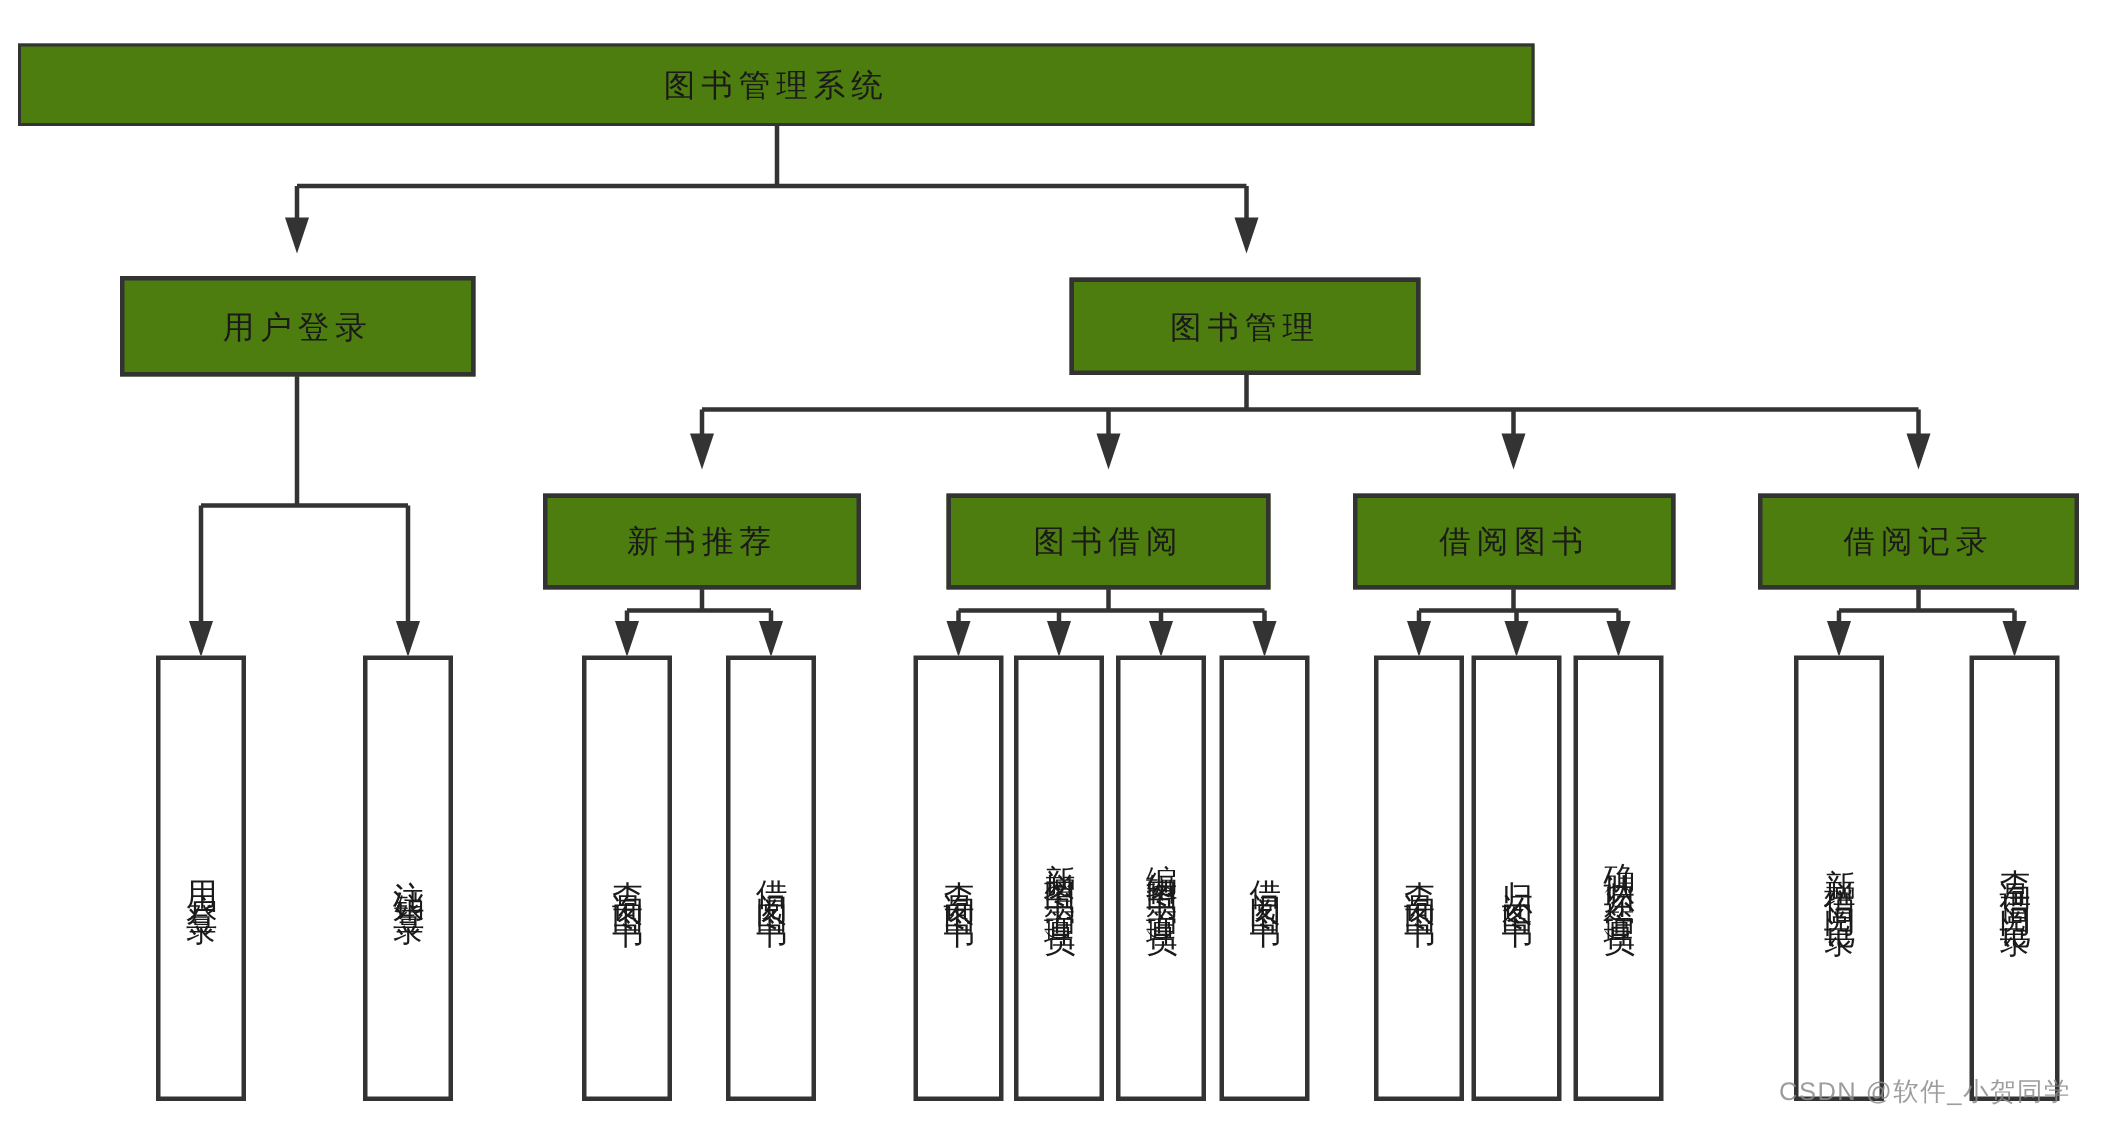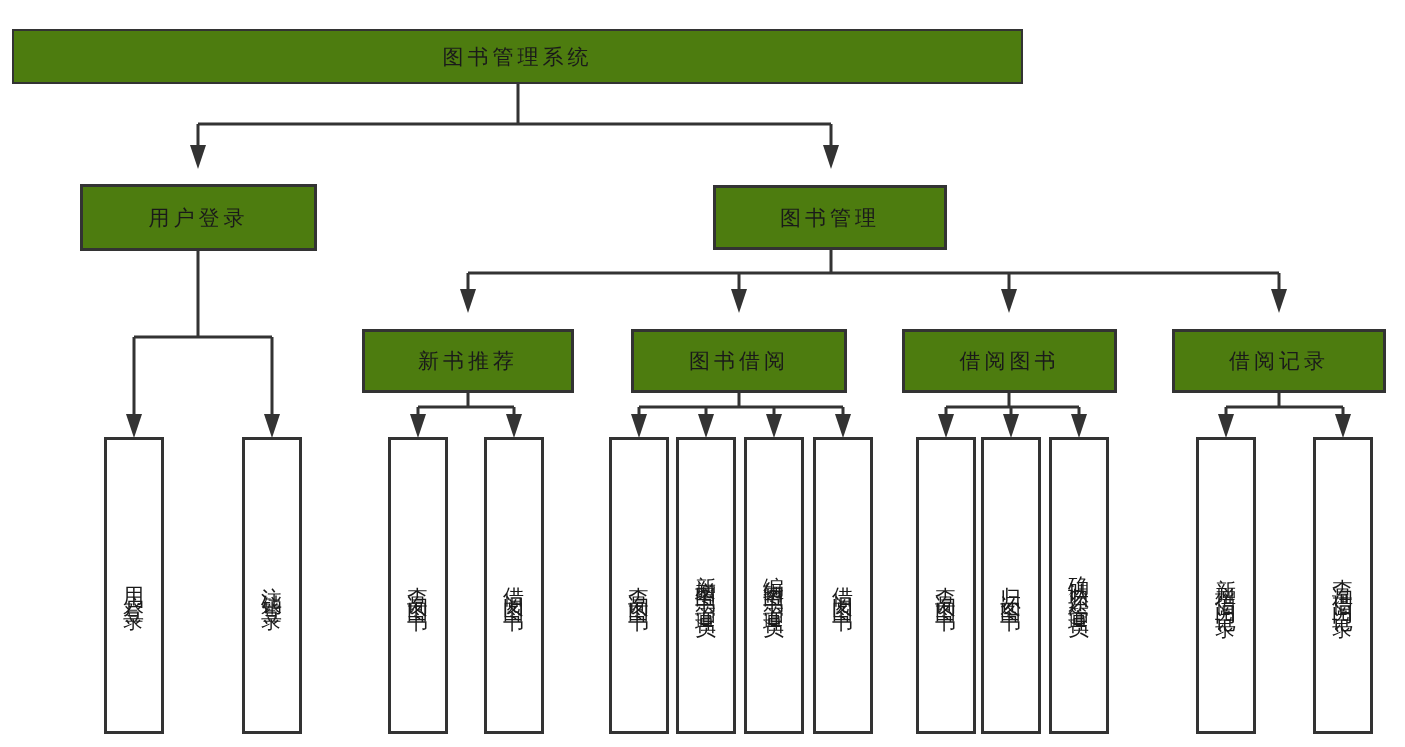--- a/index.html
+++ b/index.html
@@ -148,14 +148,15 @@
   <div class="leaf" style="left:609px;">查询图书</div>
   <div class="leaf" style="left:676px; letter-spacing:6px;">新增图书（管理员）</div>
   <div class="leaf" style="left:744px; letter-spacing:6px;">编辑图书（管理员）</div>
   <div class="leaf" style="left:813px;">借阅图书</div>
   <div class="leaf" style="left:916px;">查询图书</div>
   <div class="leaf" style="left:981px;">归还图书</div>
   <div class="leaf" style="left:1049px; letter-spacing:6px;">确认归还（管理员）</div>
   <div class="leaf" style="left:1196px;">新增借阅记录</div>
   <div class="leaf" style="left:1313px;">查询借阅记录</div>
 
+  <div class="watermark">CSDN @软件_小贺同学</div>
 
 </div>
 
 </body></html>

